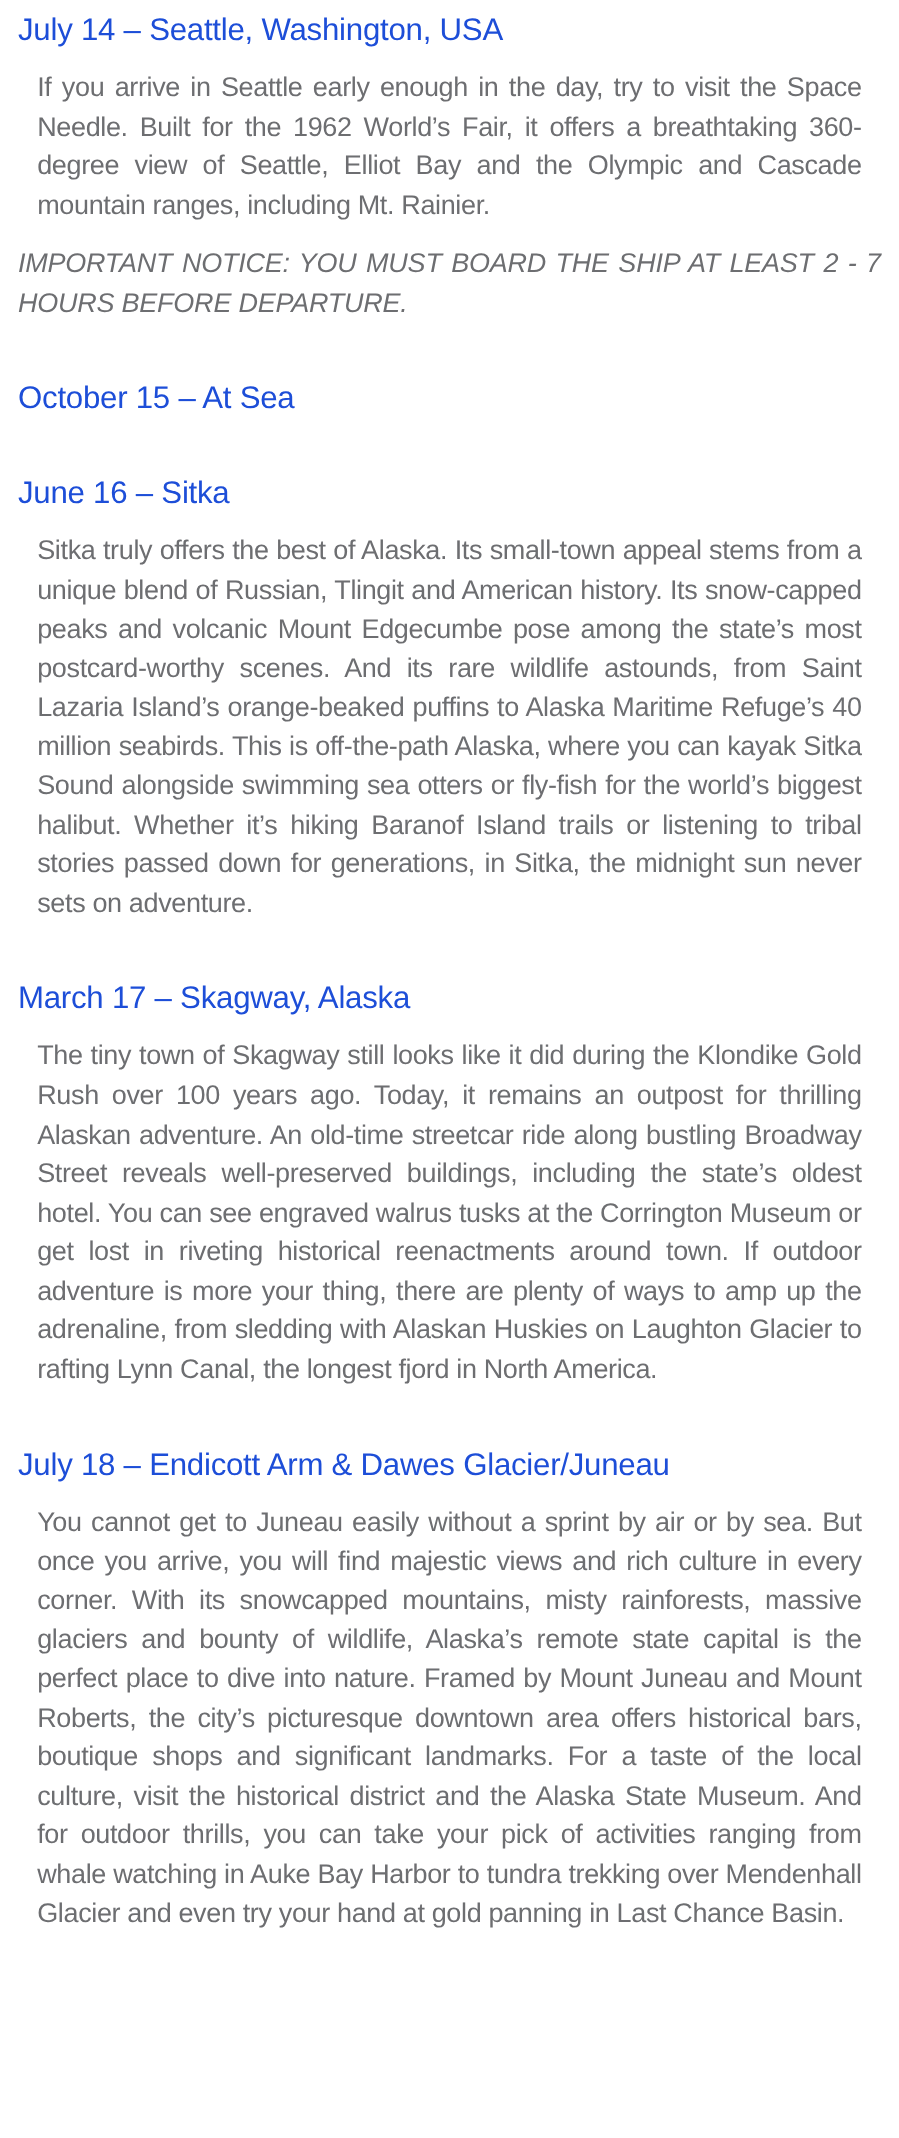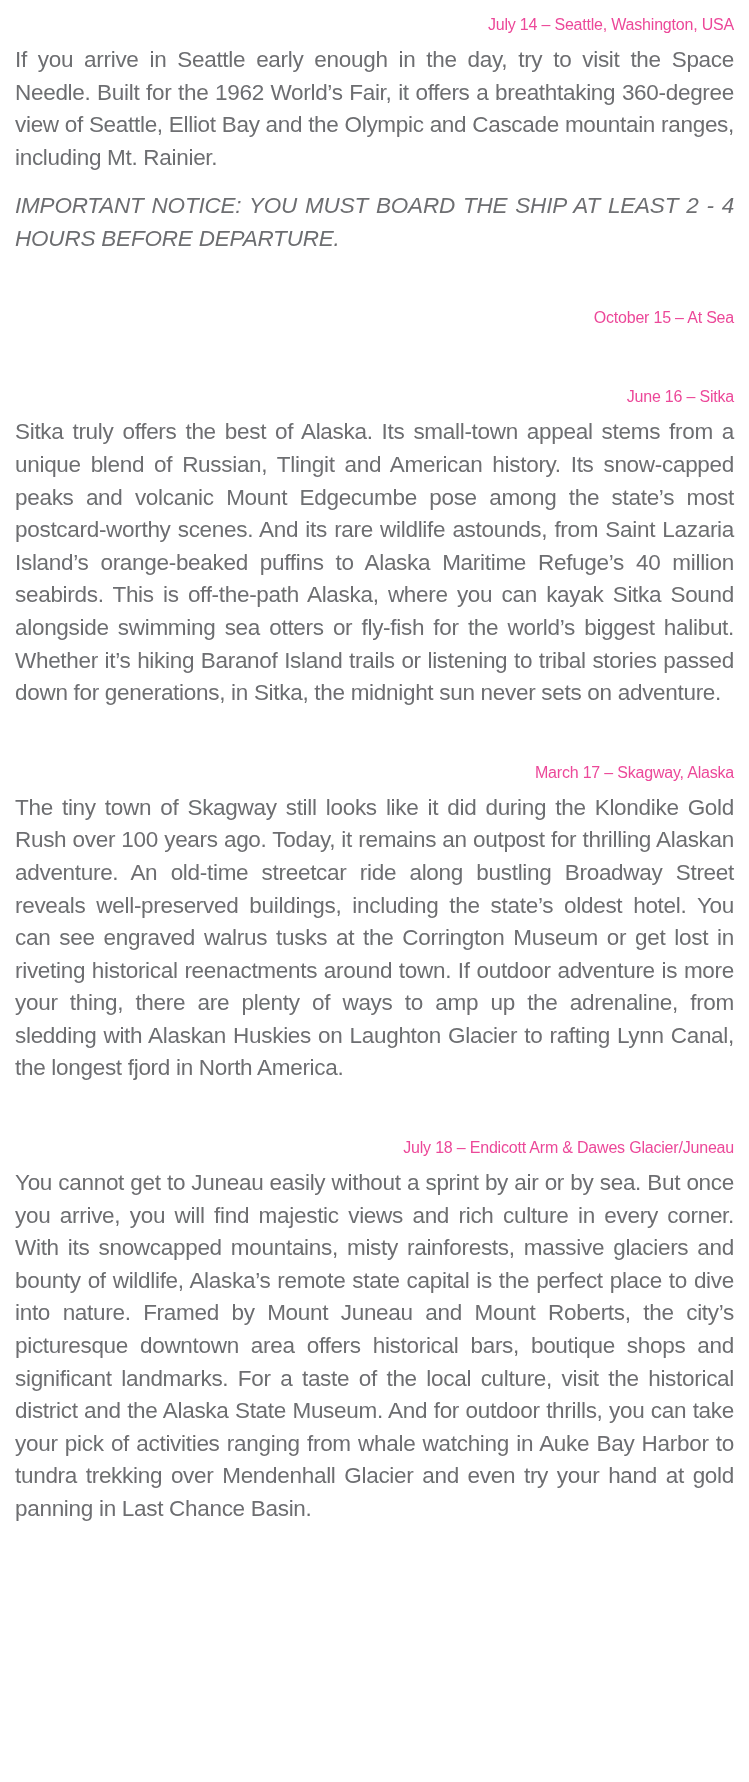--- a/index.html
+++ b/index.html
@@ -48,29 +48,28 @@
     letter-spacing: 0;
     margin-left: 8px;
   }
   main {
     padding: 0 15px 0 15px;
   }
   section.day { margin-top: 46px; }
   section.day:first-child { margin-top: 8px; }
   h2.day-heading {
     margin: 0 0 3px 0;
-    font-size: 16px;
+    font-size: 26px;
     line-height: 33px;
     font-weight: 500;
-    color: #ec4899;
+    color: #1d4ed8;
     letter-spacing: -0.2px;
-    text-align: right;
   }
   p.day-body {
-    margin: 0;
+    margin: 16px;
     font-size: 22.5px;
     line-height: 32.6px;
     color: #6d6e71;
     text-align: justify;
     letter-spacing: -0.3px;
   }
   p.notice {
     margin: 15px 0 0 0;
     font-size: 22.5px;
     line-height: 33px;
@@ -84,21 +83,21 @@
 <body>
 
 <div class="page">
 
 
   <main>
 
     <section class="day">
       <h2 class="day-heading">July 14 – Seattle, Washington, USA</h2>
       <p class="day-body">If you arrive in Seattle early enough in the day, try to visit the Space Needle. Built for the 1962 World’s Fair, it offers a breathtaking 360-degree view of Seattle, Elliot Bay and the Olympic and Cascade mountain ranges, including Mt. Rainier.</p>
-      <p class="notice">IMPORTANT NOTICE: YOU MUST BOARD THE SHIP AT LEAST 2 - 4 HOURS BEFORE DEPARTURE.</p>
+      <p class="notice">IMPORTANT NOTICE: YOU MUST BOARD THE SHIP AT LEAST 2 - 7 HOURS BEFORE DEPARTURE.</p>
     </section>
 
     <section class="day">
       <h2 class="day-heading">October 15 – At Sea</h2>
     </section>
 
     <section class="day">
       <h2 class="day-heading">June 16 – Sitka</h2>
       <p class="day-body">Sitka truly offers the best of Alaska. Its small-town appeal stems from a unique blend of Russian, Tlingit and American history. Its snow-capped peaks and volcanic Mount Edgecumbe pose among the state’s most postcard-worthy scenes. And its rare wildlife astounds, from Saint Lazaria Island’s orange-beaked puffins to Alaska Maritime Refuge’s 40 million seabirds. This is off-the-path Alaska, where you can kayak Sitka Sound alongside swimming sea otters or fly-fish for the world’s biggest halibut. Whether it’s hiking Baranof Island trails or listening to tribal stories passed down for generations, in Sitka, the midnight sun never sets on adventure.</p>
     </section>

